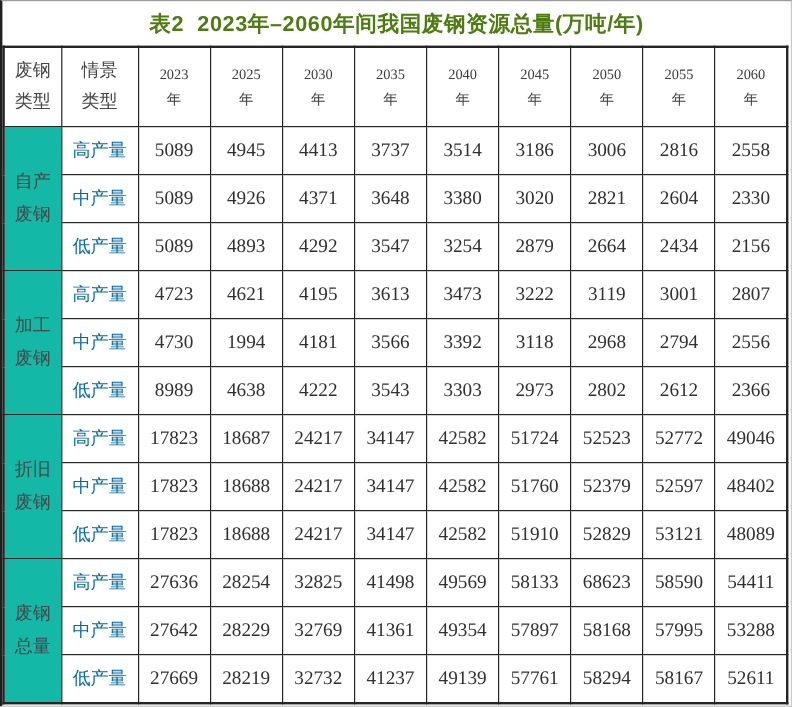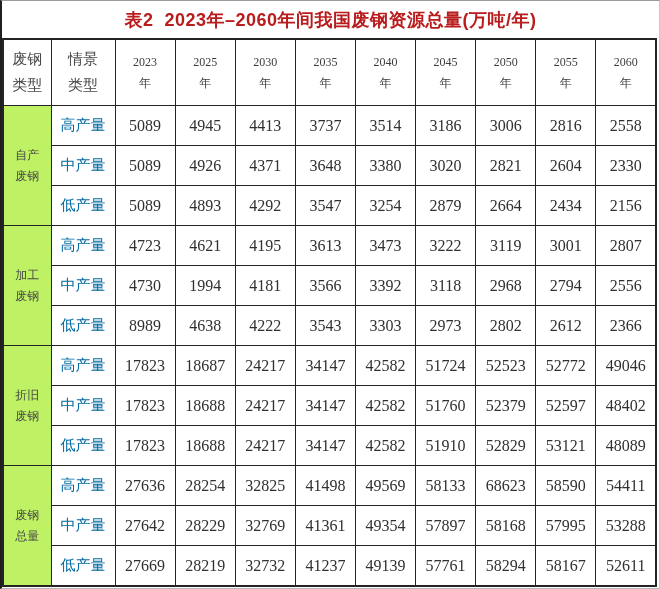--- a/index.html
+++ b/index.html
@@ -10,42 +10,42 @@
     border-left:2px solid #1f1f1f;
     border-top:1px solid #9c9c9c;
     border-right:1px solid #c9c9c9;
     border-bottom:1px solid #b5b5b5;
     background:#ffffff;
   }
   .caption{
     height:37px;
     display:flex;align-items:center;justify-content:center;
     font-family:"Liberation Sans","DejaVu Sans",sans-serif;
-    font-weight:bold;font-size:18px;color:#b91c1c;
+    font-weight:bold;font-size:18px;color:#4d7c0f;
     white-space:pre-wrap;letter-spacing:0.5px;
   }
   table.scrap{
     border-collapse:collapse;table-layout:fixed;
     width:655px;margin-left:0;
     border:2px solid #242424;
     font-family:"Liberation Serif","DejaVu Serif",serif;
   }
   .scrap th,.scrap td{
     border:1px solid #242424;
     text-align:center;vertical-align:middle;
     padding:0;overflow:hidden;
   }
   .scrap thead th{
     height:65px;font-weight:normal;color:#3c3c3c;
     font-size:12px;white-space:pre-line;line-height:1.7;
   }
   .scrap th.corner{color:#474747;font-size:15px;}
   .scrap th.cat{
-    font-weight:normal;color:#474747;font-size:12px;
-    white-space:pre-line;line-height:1.75;background:#bef264;
+    font-weight:normal;color:#474747;font-size:15px;
+    white-space:pre-line;line-height:1.75;background:#14b8a6;
   }
   .scrap td.scen{color:#0369a1;font-size:15px;height:39px;}
   .scrap td.val{color:#303030;font-size:16px;height:39px;}
   .c-cat{width:48px;}
   .c-scen{width:64px;}
 </style>
 </head>
 <body>
 
 <div class="page">

